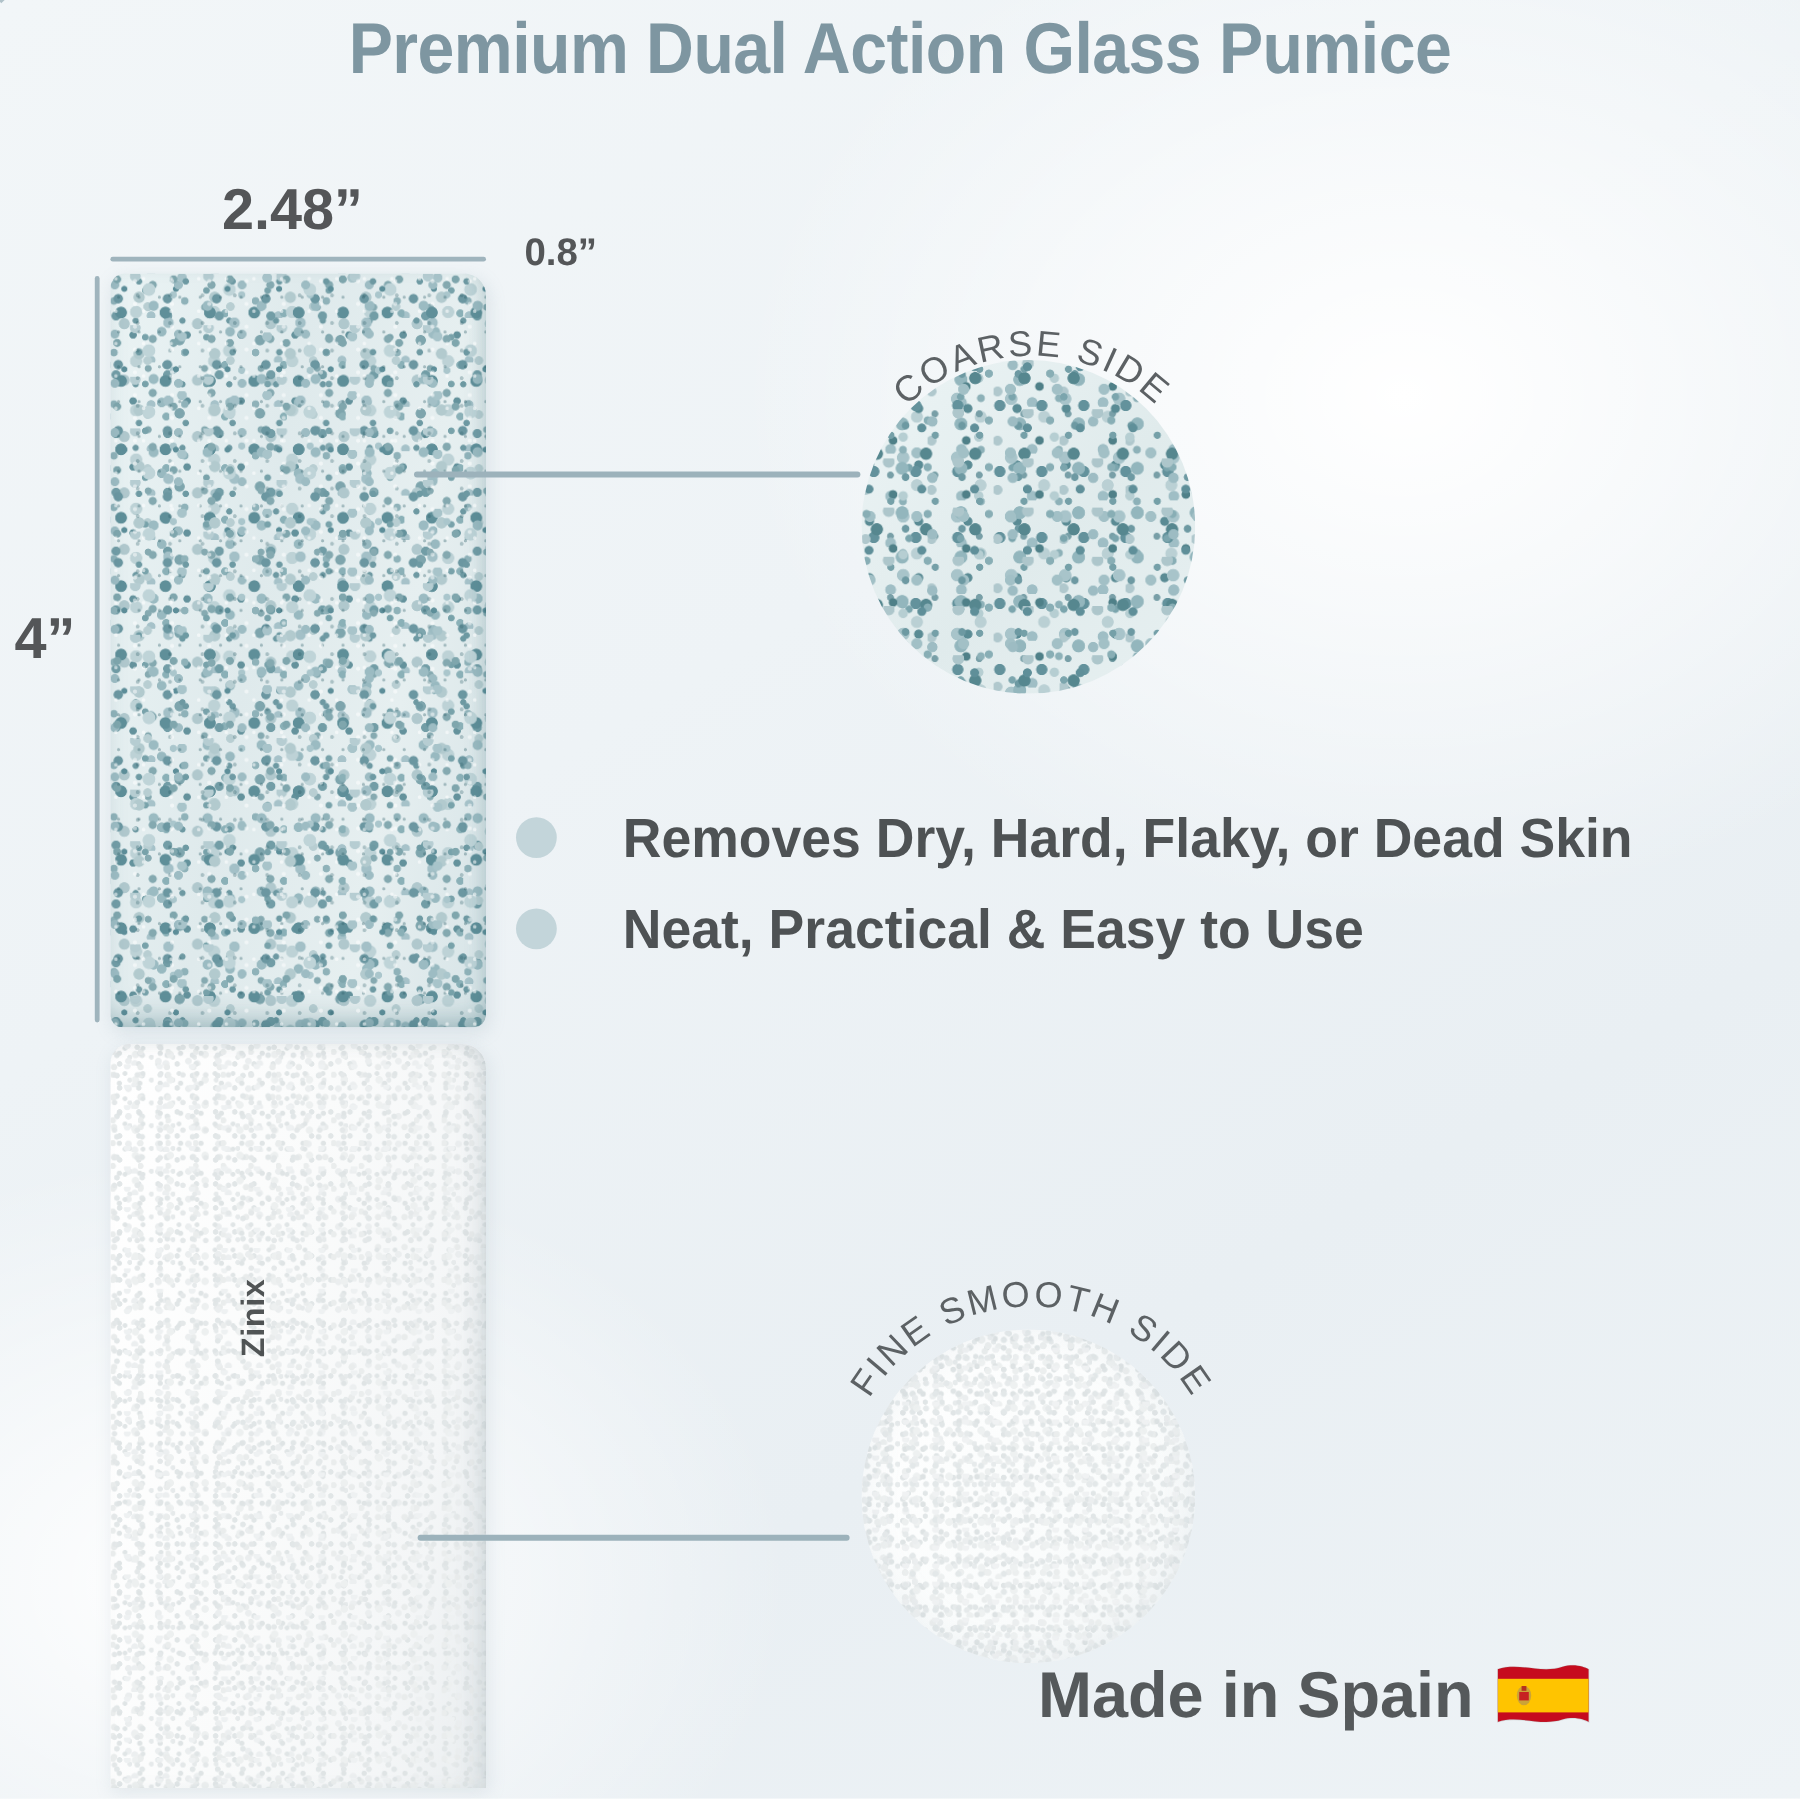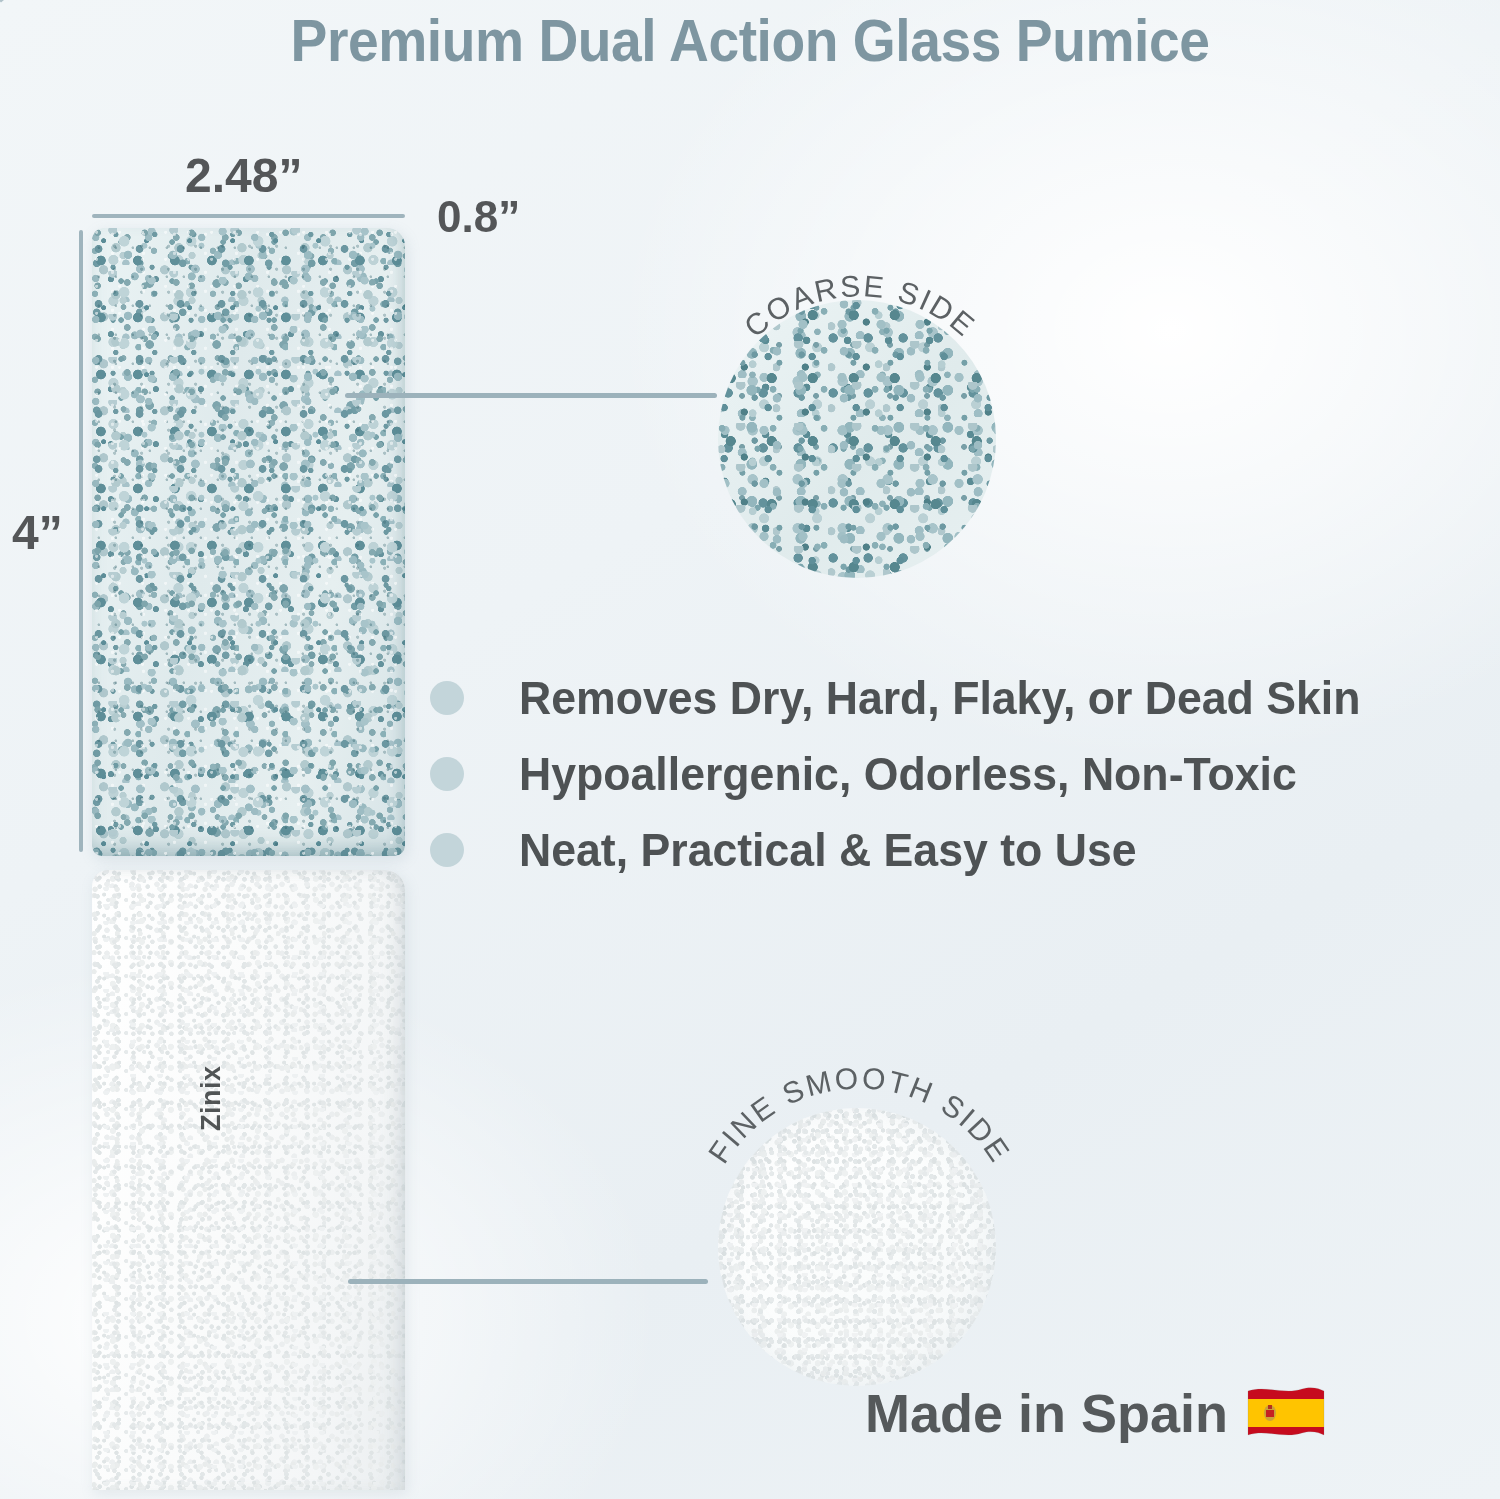--- a/index.html
+++ b/index.html
@@ -176,21 +176,21 @@
     background: #b0c2c9;
   }
   .dimlabel {
     position: absolute;
     font-family: "Liberation Sans", sans-serif;
     font-weight: bold;
     color: #545658;
     white-space: nowrap;
   }
   #dim-width-label { left: 185px; top: 148px; font-size: 48px; }
-  #dim-depth-label { left: 437px; top: 192px; font-size: 44px; }
+  #dim-depth-label { left: 437px; top: 192px; font-size: 32px; }
   #dim-height-label { left: 12px;  top: 505px; font-size: 48px; }
 
   
   .leader {
     position: absolute;
     height: 5px;
     background: #9cb2bb;
     border-radius: 3px;
   }
   #leader-coarse { left: 345px; top: 393px; width: 372px; }
@@ -377,24 +377,20 @@
     </text>
   </svg>
 
   <div id="bullets">
     <div class="bullet-row">
       <span class="bullet-dot"></span>
       <span class="bullet-text">Removes Dry, Hard, Flaky, or Dead Skin</span>
     </div>
     <div class="bullet-row">
       <span class="bullet-dot"></span>
-      <span class="bullet-text">Hypoallergenic, Odorless, Non-Toxic</span>
-    </div>
-    <div class="bullet-row">
-      <span class="bullet-dot"></span>
       <span class="bullet-text">Neat, Practical &amp; Easy to Use</span>
     </div>
   </div>
 
   <div id="made-in">
     <span id="made-in-text">Made in Spain</span>
     <svg id="spain-flag" viewBox="0 0 84 60">
       <defs>
         <clipPath id="wave-clip">
           <path d="M4,8 C22,2 40,12 58,6 C68,3 76,6 80,8 L80,52 C76,50 68,47 58,50 C40,56 22,46 4,52 Z"></path>

